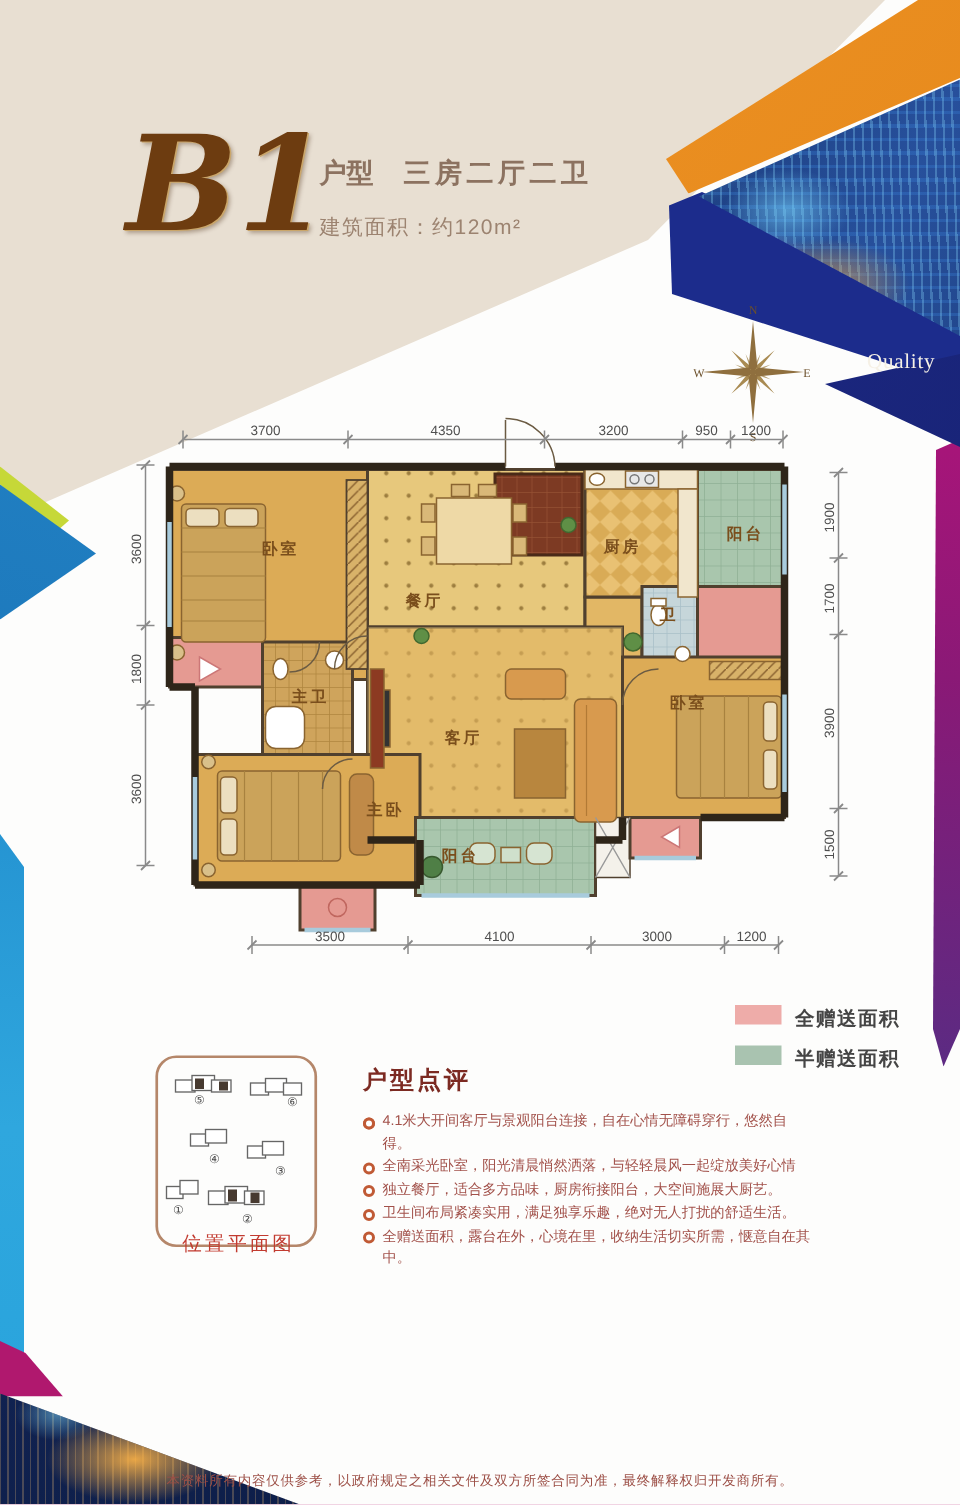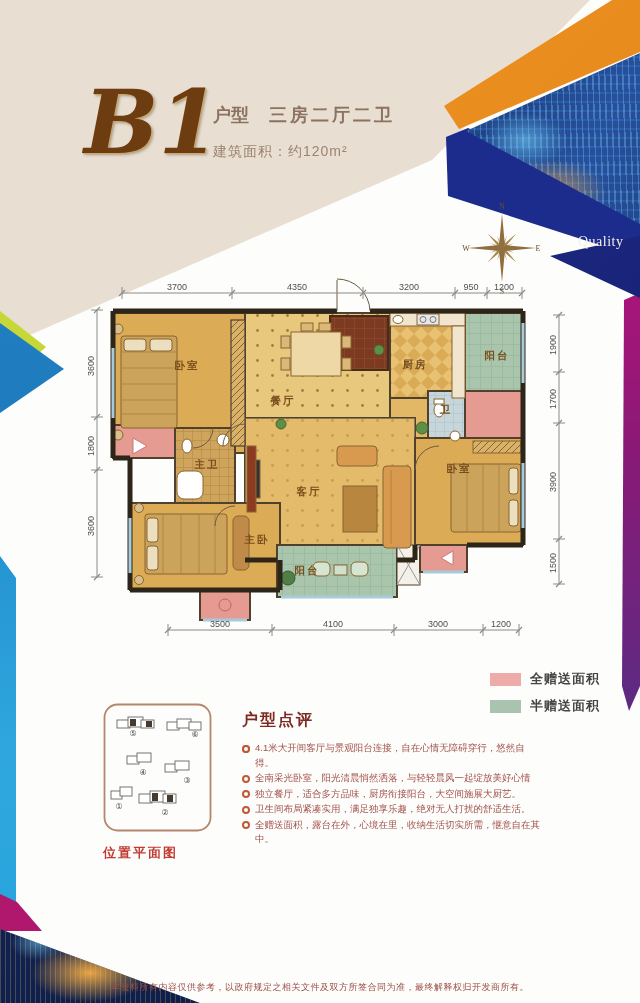--- a/index.html
+++ b/index.html
@@ -57,30 +57,30 @@
   .compass{position:absolute;left:462px;top:200px;z-index:5;}
 
   
   .floorplan{position:absolute;left:85px;top:278px;z-index:5;}
   .fp-room-label{font-size:10.5px;font-weight:bold;fill:#7a4e1c;letter-spacing:2px;text-anchor:middle;}
   .fp-dim{font-size:9px;fill:#4f4f4f;text-anchor:middle;}
   .fp-dimline{stroke:#8a8a8a;stroke-width:1;}
 
   
   .legend{position:absolute;left:490px;top:670px;z-index:5;display:flex;flex-direction:column;gap:9px;}
-  .legend-row{display:flex;align-items:center;gap:9px;}
+  .legend-row{display:flex;gap:9px;}
   .swatch{width:31px;height:13px;}
   .swatch.pink{background:#eeaca9;}
   .swatch.green{background:#a9c3b0;}
   .legend-label{font-size:13px;color:#454545;font-weight:bold;letter-spacing:1px;}
 
   
   .locbox{position:absolute;left:103px;top:703px;z-index:5;}
-  .loc-caption{position:absolute;left:103px;top:844px;width:112px;z-index:5;
-    color:#c23b30;font-size:13px;font-weight:bold;letter-spacing:2px;}
+  .loc-caption{position:absolute;left:103px;top:820px;width:112px;z-index:5;text-align:center;
+    color:#c23b30;font-size:13px;font-weight:normal;letter-spacing:2px;}
 
   
   .review{position:absolute;left:242px;top:710px;width:298px;z-index:5;}
   .review-title{font-size:16px;font-weight:bold;color:#7c2a22;letter-spacing:2px;margin:0 0 10px 0;}
   .review ul{list-style:none;margin:0;padding:0;}
   .review li{position:relative;padding-left:13px;font-size:9.5px;line-height:14.5px;color:#a2514a;margin-bottom:1px;}
   .bullet-dot{position:absolute;left:0;top:3.5px;width:4px;height:4px;border:2px solid #c05a35;border-radius:50%;background:#fff;}
 
   
   .disclaimer{position:absolute;left:0;right:0;top:981px;z-index:5;text-align:center;

